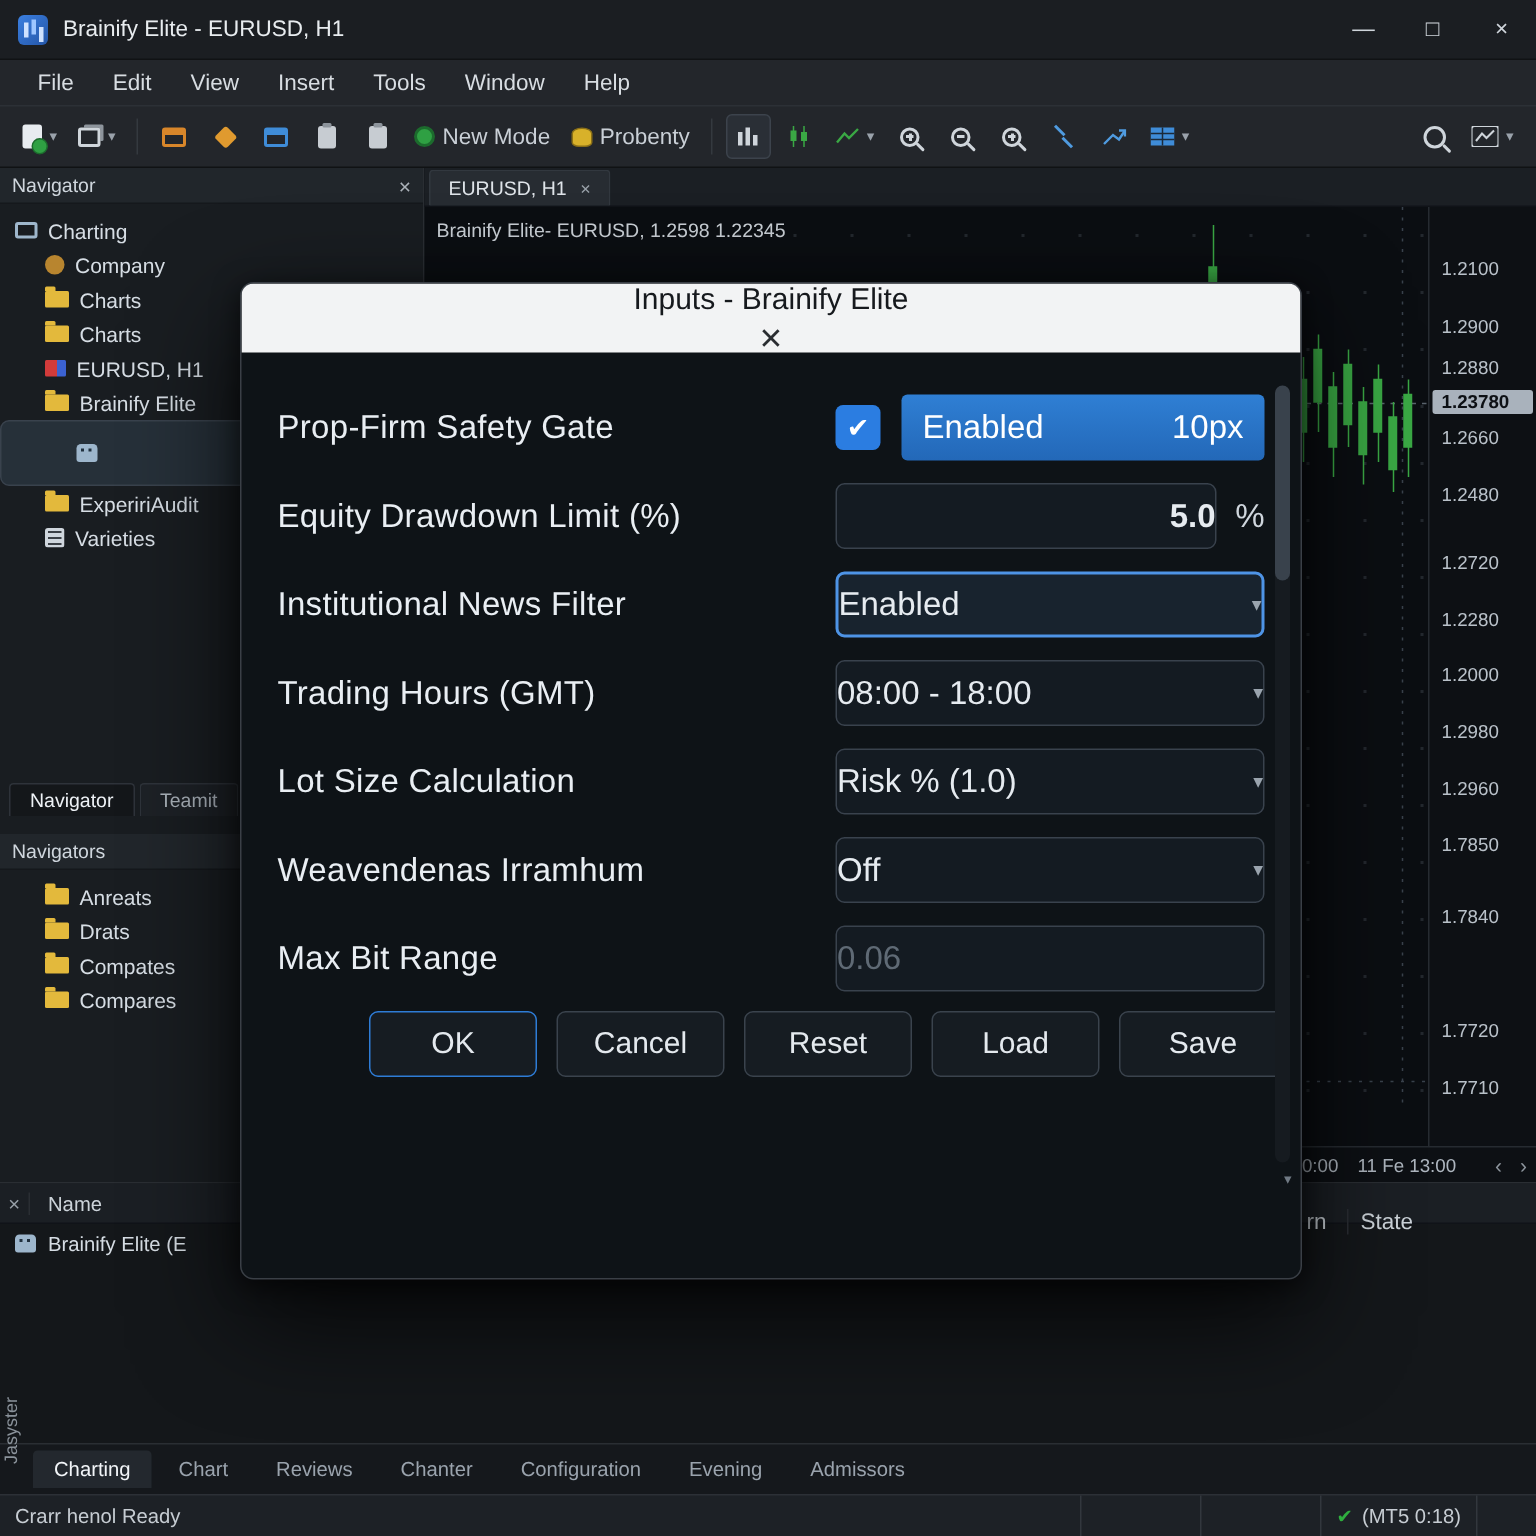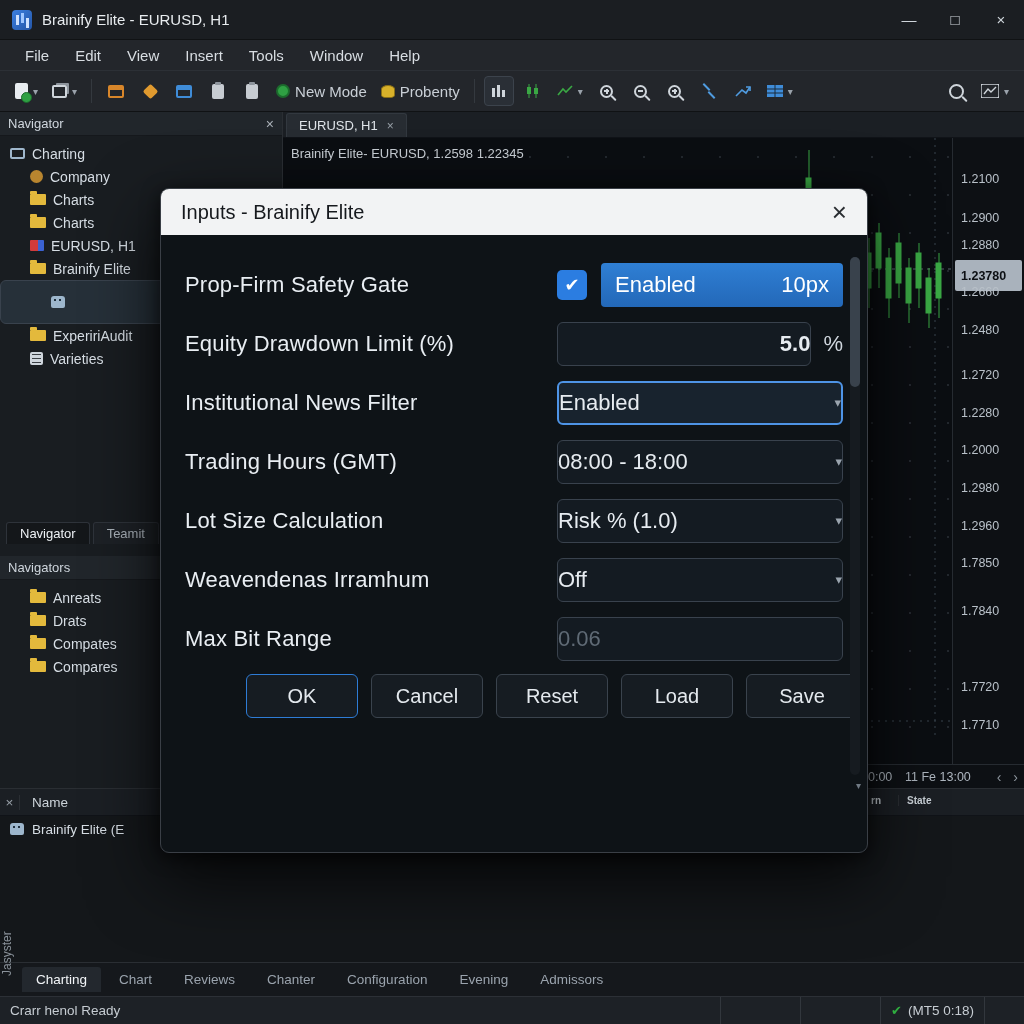--- a/index.html
+++ b/index.html
@@ -88,55 +88,55 @@
   .ctab { height:24px; display:flex; align-items:center; gap:9px; padding:0 12px; background:#272c32;
     color:#dfe4e9; font-size:13px; border:1px solid #32383f; border-bottom:none; border-radius:3px 3px 0 0; margin-left:3px; }
   .ctab .x { color:#98a0a8; font-size:12px; }
   .plot { position:absolute; left:0; top:26px; right:0; bottom:0;
     background-image:radial-gradient(#23282e 1px, transparent 1px); background-size:38px 38px; }
   .cinfo { position:absolute; left:8px; top:8px; font-size:13px; color:#c8ced4; z-index:2; }
   .candles { position:absolute; left:0; top:0; }
   .paxis { position:absolute; right:0; top:0; bottom:24px; width:72px; background:#0d1014;
     border-left:1px solid #262b31; z-index:3; }
   .plab { position:absolute; left:8px; font-size:12.5px; color:#b9c1c9; }
-  .pcur { position:absolute; left:2px; right:2px; top:122px; height:31px; background:#a9b2bc; color:#0d1014;
+  .pcur { position:absolute; left:2px; right:2px; top:122px; height:16px; background:#a9b2bc; color:#0d1014;
     font-size:12.5px; font-weight:bold; display:flex; align-items:center; padding-left:6px; border-radius:2px; }
   .taxis { position:absolute; left:0; right:0; bottom:0; height:24px; border-top:1px solid #262b31;
     background:#0d1014; z-index:3; }
   .tlab { position:absolute; top:5px; font-size:12.5px; color:#aeb6bf; }
   .navarrows { position:absolute; right:6px; bottom:3px; z-index:4; display:flex; gap:12px;
     font-size:14px; color:#8d959d; }
   
   .bpanel { position:absolute; left:0; top:788px; width:1024px; height:174px; background:#14171a;
     border-top:1px solid #2a2e33; }
   .bph { height:27px; background:#1b1f24; border-bottom:1px solid #101318; position:relative;
     display:flex; align-items:center; font-size:13.5px; color:#ccd3d9; }
   .bph .x { width:20px; text-align:center; color:#98a0a8; border-right:1px solid #2a2e33; }
   .bph .cname { padding-left:12px; }
-  .bcol { position:absolute; top:6px; font-size:10px; color:#ccd3d9; border-left:1px solid #2a2e33; padding:0 8px;font-weight:bold; }
+  .bcol { position:absolute; top:17px; font-size:15px; color:#ccd3d9; border-left:1px solid #2a2e33; padding:0 8px; }
   .brow { height:26px; display:flex; align-items:center; gap:8px; padding-left:10px; font-size:13.5px; color:#d6dde4; }
   .sidelabel { position:absolute; left:0; top:908px; width:16px; height:92px; writing-mode:vertical-rl;
     transform:rotate(180deg); font-size:12px; color:#8a929a; text-align:center; z-index:5; }
   
   .btabs { position:absolute; left:0; top:962px; width:1024px; height:34px; background:#15181c;
     border-top:1px solid #2a2e33; display:flex; align-items:center; padding-left:22px; gap:4px; }
   .btab { padding:5px 14px; font-size:13.5px; color:#9aa3ad; }
   .btab.on { color:#f2f5f8; background:#23282e; border-radius:3px 3px 0 0; }
   
   .statusbar { position:absolute; left:0; top:996px; width:1024px; height:28px; background:#1d2126;
     border-top:1px solid #2c3036; display:flex; align-items:center; font-size:13.5px; color:#c6ccd2; }
   .statusbar .lmsg { padding-left:10px; }
   .scell { height:28px; border-left:1px solid #32373d; display:flex; align-items:center; padding:0 10px; gap:6px; }
   .scheck { color:#2fae3f; font-size:13px; }
   
   .dialog { position:absolute; left:160px; top:188px; width:708px; height:665px; border-radius:9px;
     box-shadow:0 25px 70px rgba(0,0,0,.75), 0 4px 18px rgba(0,0,0,.6); z-index:10; overflow:hidden;
     border:1px solid #3a3f46; background:#0e1317; }
   .dhead { height:46px; background:#f2f3f4; color:#16191d; display:flex; align-items:center;
-    justify-content:space-between; padding:0 20px; font-size:20px; }
+    justify-content:space-between; padding:0 20px; font-size:20px;flex-direction:column; }
   .dhead .x { font-size:26px; color:#2a2d31; line-height:1; }
   .dbody { position:relative; height:619px; padding:20px 24px 0; }
   .drow { height:59px; display:flex; align-items:center; }
   .dlabel { flex:1; font-size:22px; color:#e9eef3; letter-spacing:.2px; }
   .ctl { width:286px; display:flex; align-items:center; flex:none; }
   .sel, .inp { height:44px; background:#141b22; border:1px solid #39424d; border-radius:6px;
     display:flex; align-items:center; padding:0 0; font-size:22px; color:#e6ebf0; width:100%;
     justify-content:space-between; font-family:"Liberation Sans",sans-serif; }
   .sel.focus { border:2px solid #4e94e6; background:#18232e; }
   .sel .car { font-size:13px; color:#9aa4ae; }

